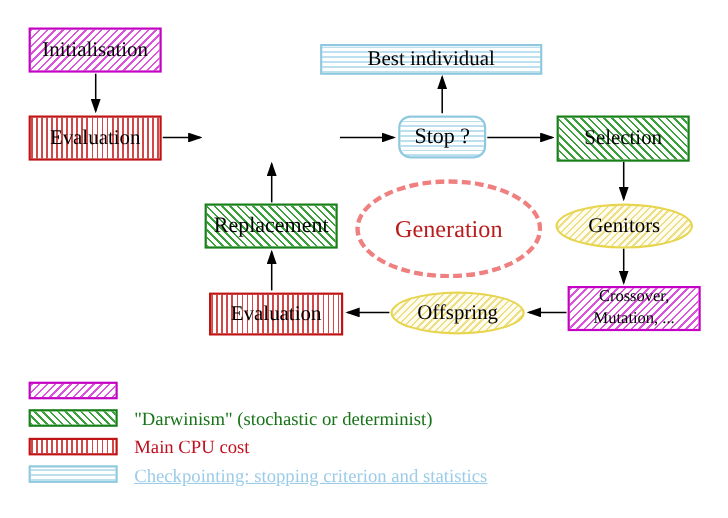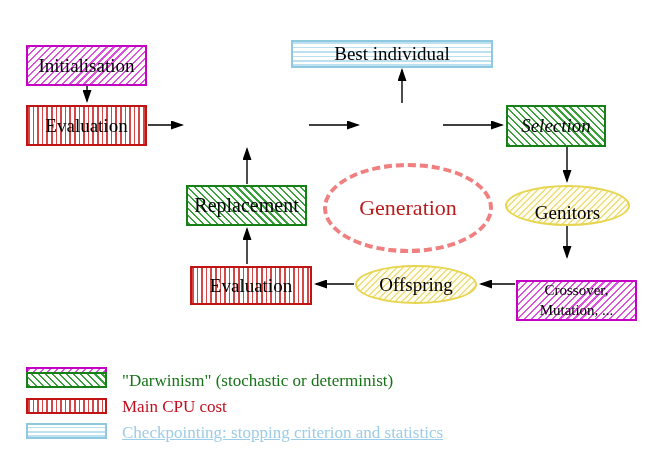--- a/index.html
+++ b/index.html
@@ -5,21 +5,21 @@
   html,body { margin:0; padding:0; background:#fff; }
   #stage {
     position:relative; width:662px; height:471px; background:#ffffff;
     font-family:"Liberation Serif","DejaVu Serif",serif; overflow:hidden;
   }
   .node {
     position:absolute; display:flex; align-items:center; justify-content:center;
     color:#000; font-size:19px; text-align:center; box-sizing:border-box; z-index:2;
   }
   
-  .hatch-magenta { background:repeating-linear-gradient(135deg,#dc52dc 0 1.6px,#ffffff 1.6px 5px); border:2px solid #c400c4;margin-top:20px; }
+  .hatch-magenta { background:repeating-linear-gradient(135deg,#dc52dc 0 1.6px,#ffffff 1.6px 5px); border:2px solid #c400c4; }
   .hatch-green   { background:repeating-linear-gradient(45deg,#3aa03a 0 1.6px,#ffffff 1.6px 5px); border:2px solid #177f17; }
   .stripe-red    { background:repeating-linear-gradient(90deg,#d24747 0 1.6px,#ffffff 1.6px 4.6px); border:2px solid #c01414; }
   .stripe-blue   { background:repeating-linear-gradient(0deg,#bce0ef 0 1.6px,#ffffff 1.6px 4.4px); border:2px solid #8fc9df;text-align:center; }
   .hatch-yellow  { background:repeating-linear-gradient(135deg,#eedf86 0 1.6px,#fffdf0 1.6px 4.6px); border:2px solid #e7d54f; }
   .ellipse { border-radius:50%; }
   .rounded { border-radius:11px; }
 
   #generation-ellipse {
     position:absolute; left:323px; top:163px; width:170px; height:90px;
     border:4px dashed #f08080; border-radius:50%;
@@ -62,26 +62,29 @@
 
   <div class="node stripe-red" style="left:26px; top:105px; width:121px; height:41px;">
     <span>Evaluation</span>
   </div>
 
 
   <div class="node stripe-blue" style="left:291px; top:40px; width:202px; height:28px;">
     <span>Best individual</span>
   </div>
 
+  <div class="node stripe-blue rounded" style="left:362px; top:105px; width:80px; height:39px; font-size:20px;">
+    <span>Stop ?</span>
+  </div>
 
-  <div class="node hatch-green" style="left:506px; top:105px; width:100px; height:42px;font-style:italic;">
+  <div class="node hatch-green" style="left:506px; top:105px; width:121px; height:42px;">
     <span>Selection</span>
   </div>
 
-  <div class="node hatch-yellow ellipse" style="left:505px; top:185px; width:125px; height:41px;align-items:flex-end;">
+  <div class="node hatch-yellow ellipse" style="left:505px; top:185px; width:125px; height:41px;">
     <span>Genitors</span>
   </div>
 
   <div class="node hatch-magenta crossover-text" style="left:516px; top:260px; width:121px; height:41px; flex-direction:column;">
     <span>Crossover,</span>
     <span>Mutation, ...</span>
   </div>
 
   <div class="node hatch-yellow ellipse" style="left:355px; top:265px; width:122px; height:39px;">
     <span>Offspring</span>

